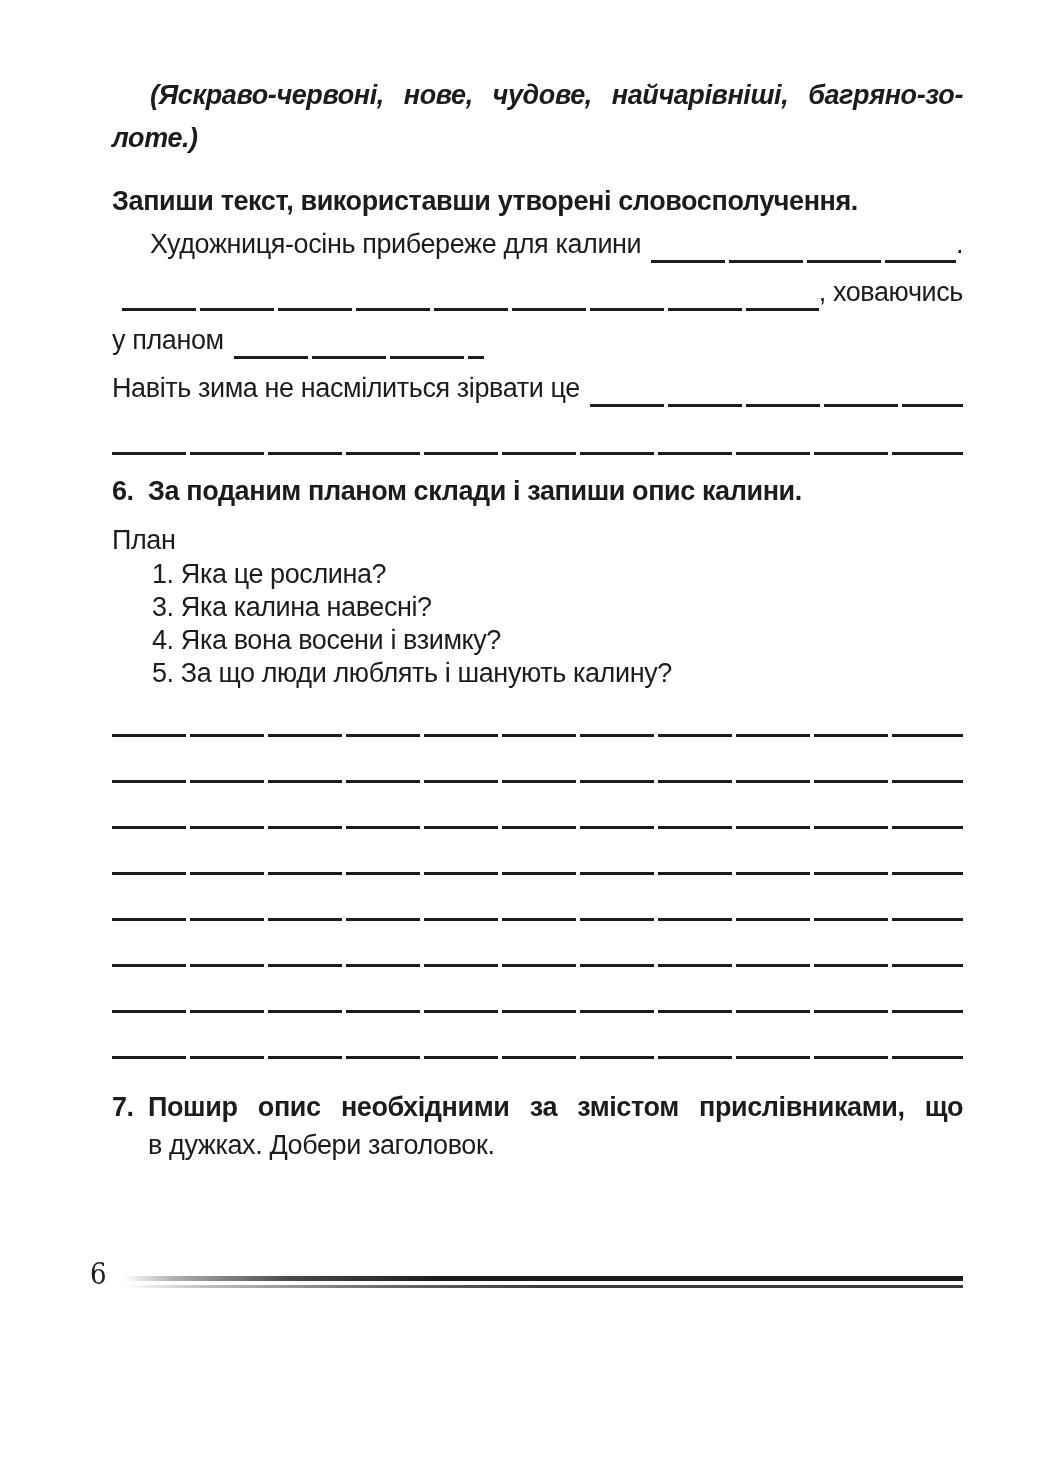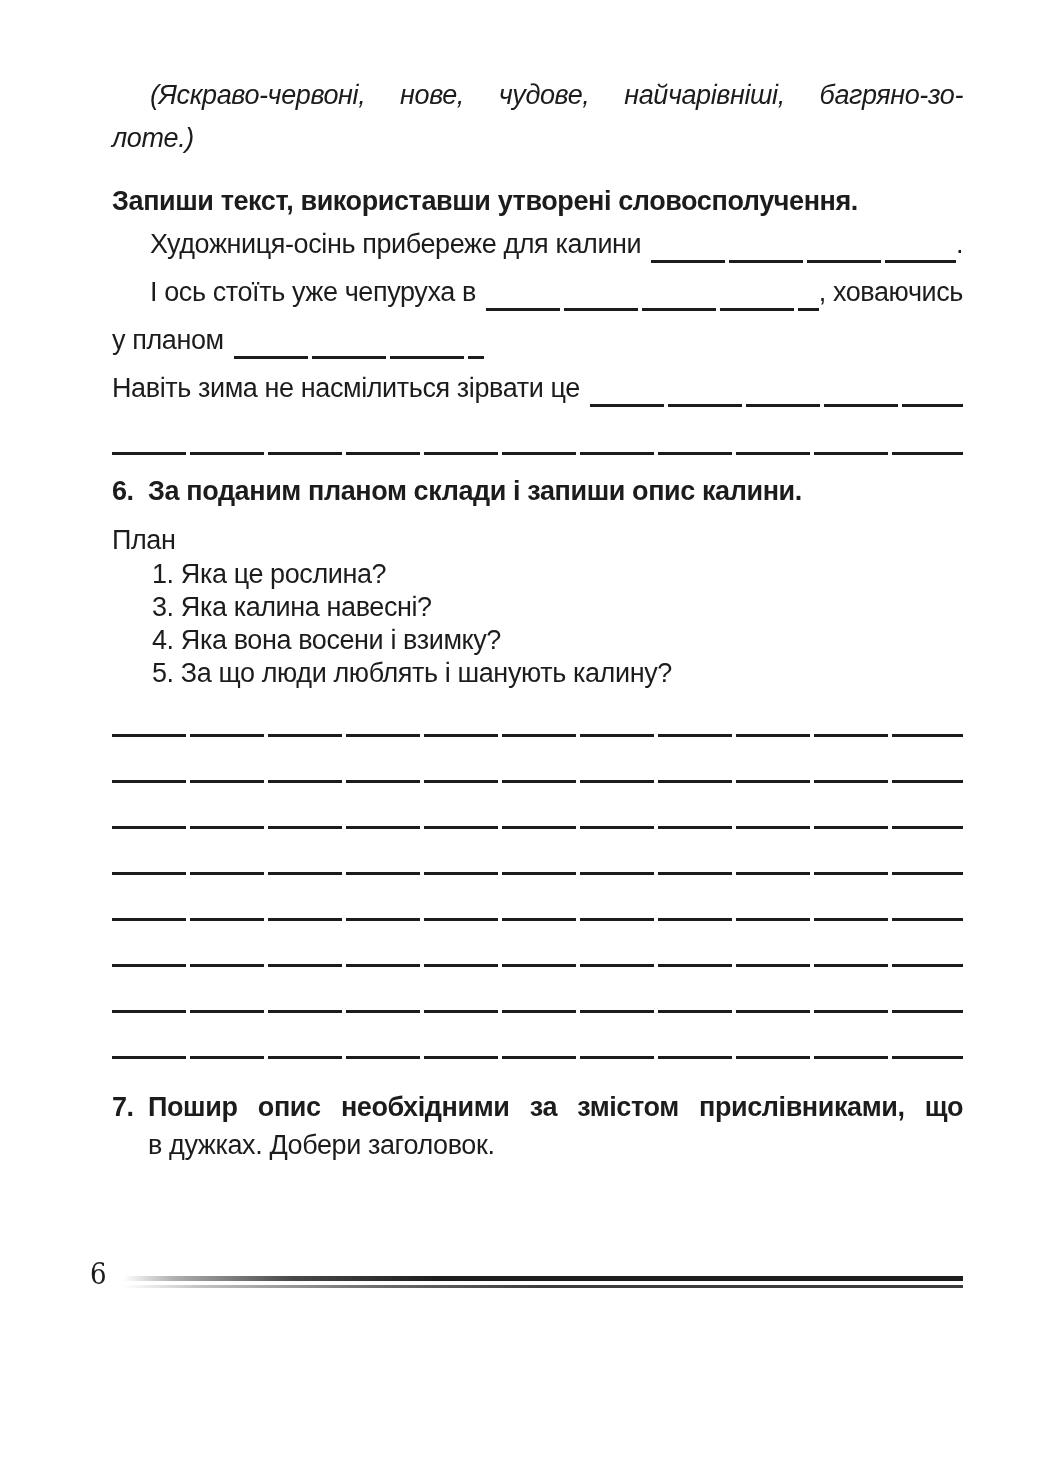--- a/index.html
+++ b/index.html
@@ -20,21 +20,21 @@
   
   .ul-pattern {
     background-image: repeating-linear-gradient(to right,
       #1c1c1c 0px, #1c1c1c 74px, transparent 74px, transparent 78px);
     background-size: 100% 3px;
     background-repeat: no-repeat;
     background-position: 0 calc(100% - 5px);
   }
 
   
-  .intro { font-size: 27px; line-height: 43px; font-style: italic; }
+  .intro { font-size: 27px; line-height: 43px; font-style: italic; font-weight: bold; }
   .intro .l1 { text-indent: 38px; text-align: justify; text-align-last: justify; }
 
   
   .h-bold { font-weight: bold; font-size: 27px; line-height: 38px; margin-top: 22px; }
 
   .task-head { display: flex; margin-top: 12px; font-size: 27px; line-height: 38px; font-weight: bold; }
   .task-head .tnum { flex: 0 0 36px; }
   .task-head .ttext { flex: 1 1 auto; }
   .task-head .ttext.justify { text-align: justify; text-align-last: justify; }
   .task-head-cont { margin-left: 36px; font-size: 27px; line-height: 38px; font-weight: normal; }
@@ -84,21 +84,20 @@
 
     <div class="h-bold">Запиши текст, використавши утворені словосполучення.</div>
 
     <div class="para">
       <div class="pline">
         <span class="txt indent">Художниця-осінь прибереже для калини</span>
         <span class="blank ul-pattern"></span>
         <span class="txt">.</span>
       </div>
       <div class="pline">
-        <span class="txt indent">І ось стоїть уже чепуруха в</span>
         <span class="blank ul-pattern"></span>
         <span class="txt">, ховаючись</span>
       </div>
       <div class="pline">
         <span class="txt">у планом</span>
         <span class="blank w250 ul-pattern"></span>
       </div>
       <div class="pline">
         <span class="txt">Навіть зима не насмілиться зірвати це</span>
         <span class="blank ul-pattern"></span>

